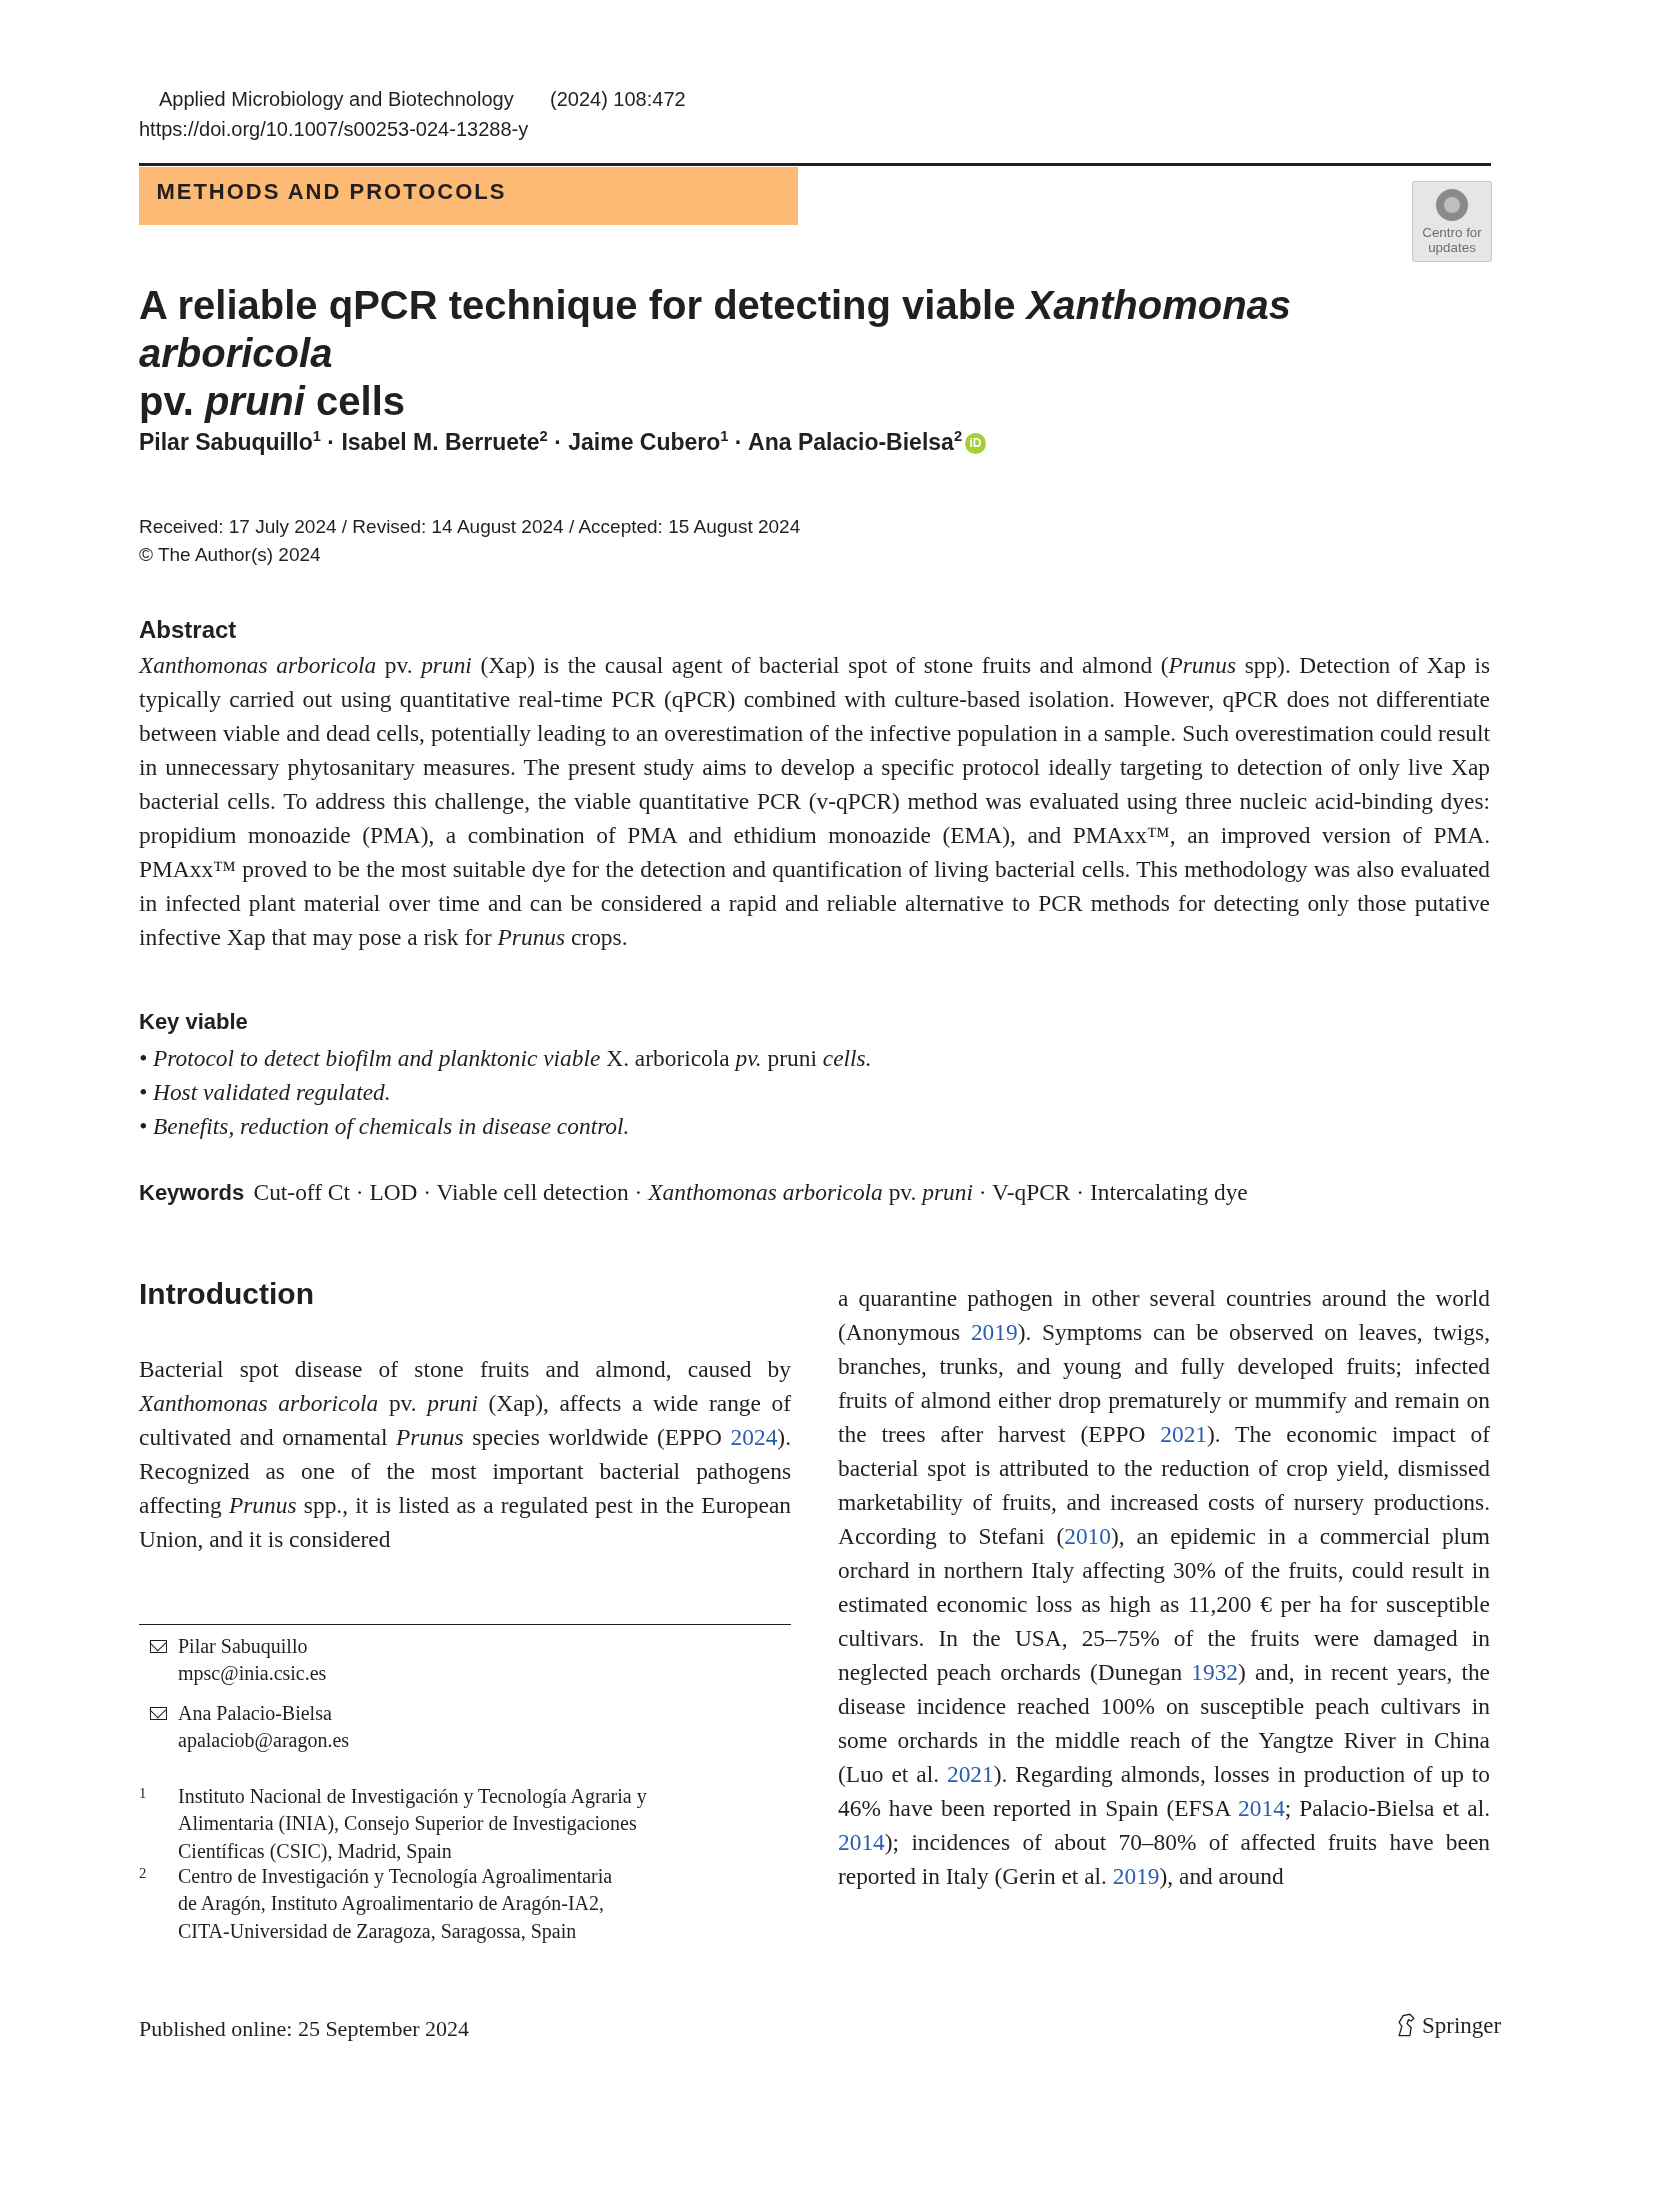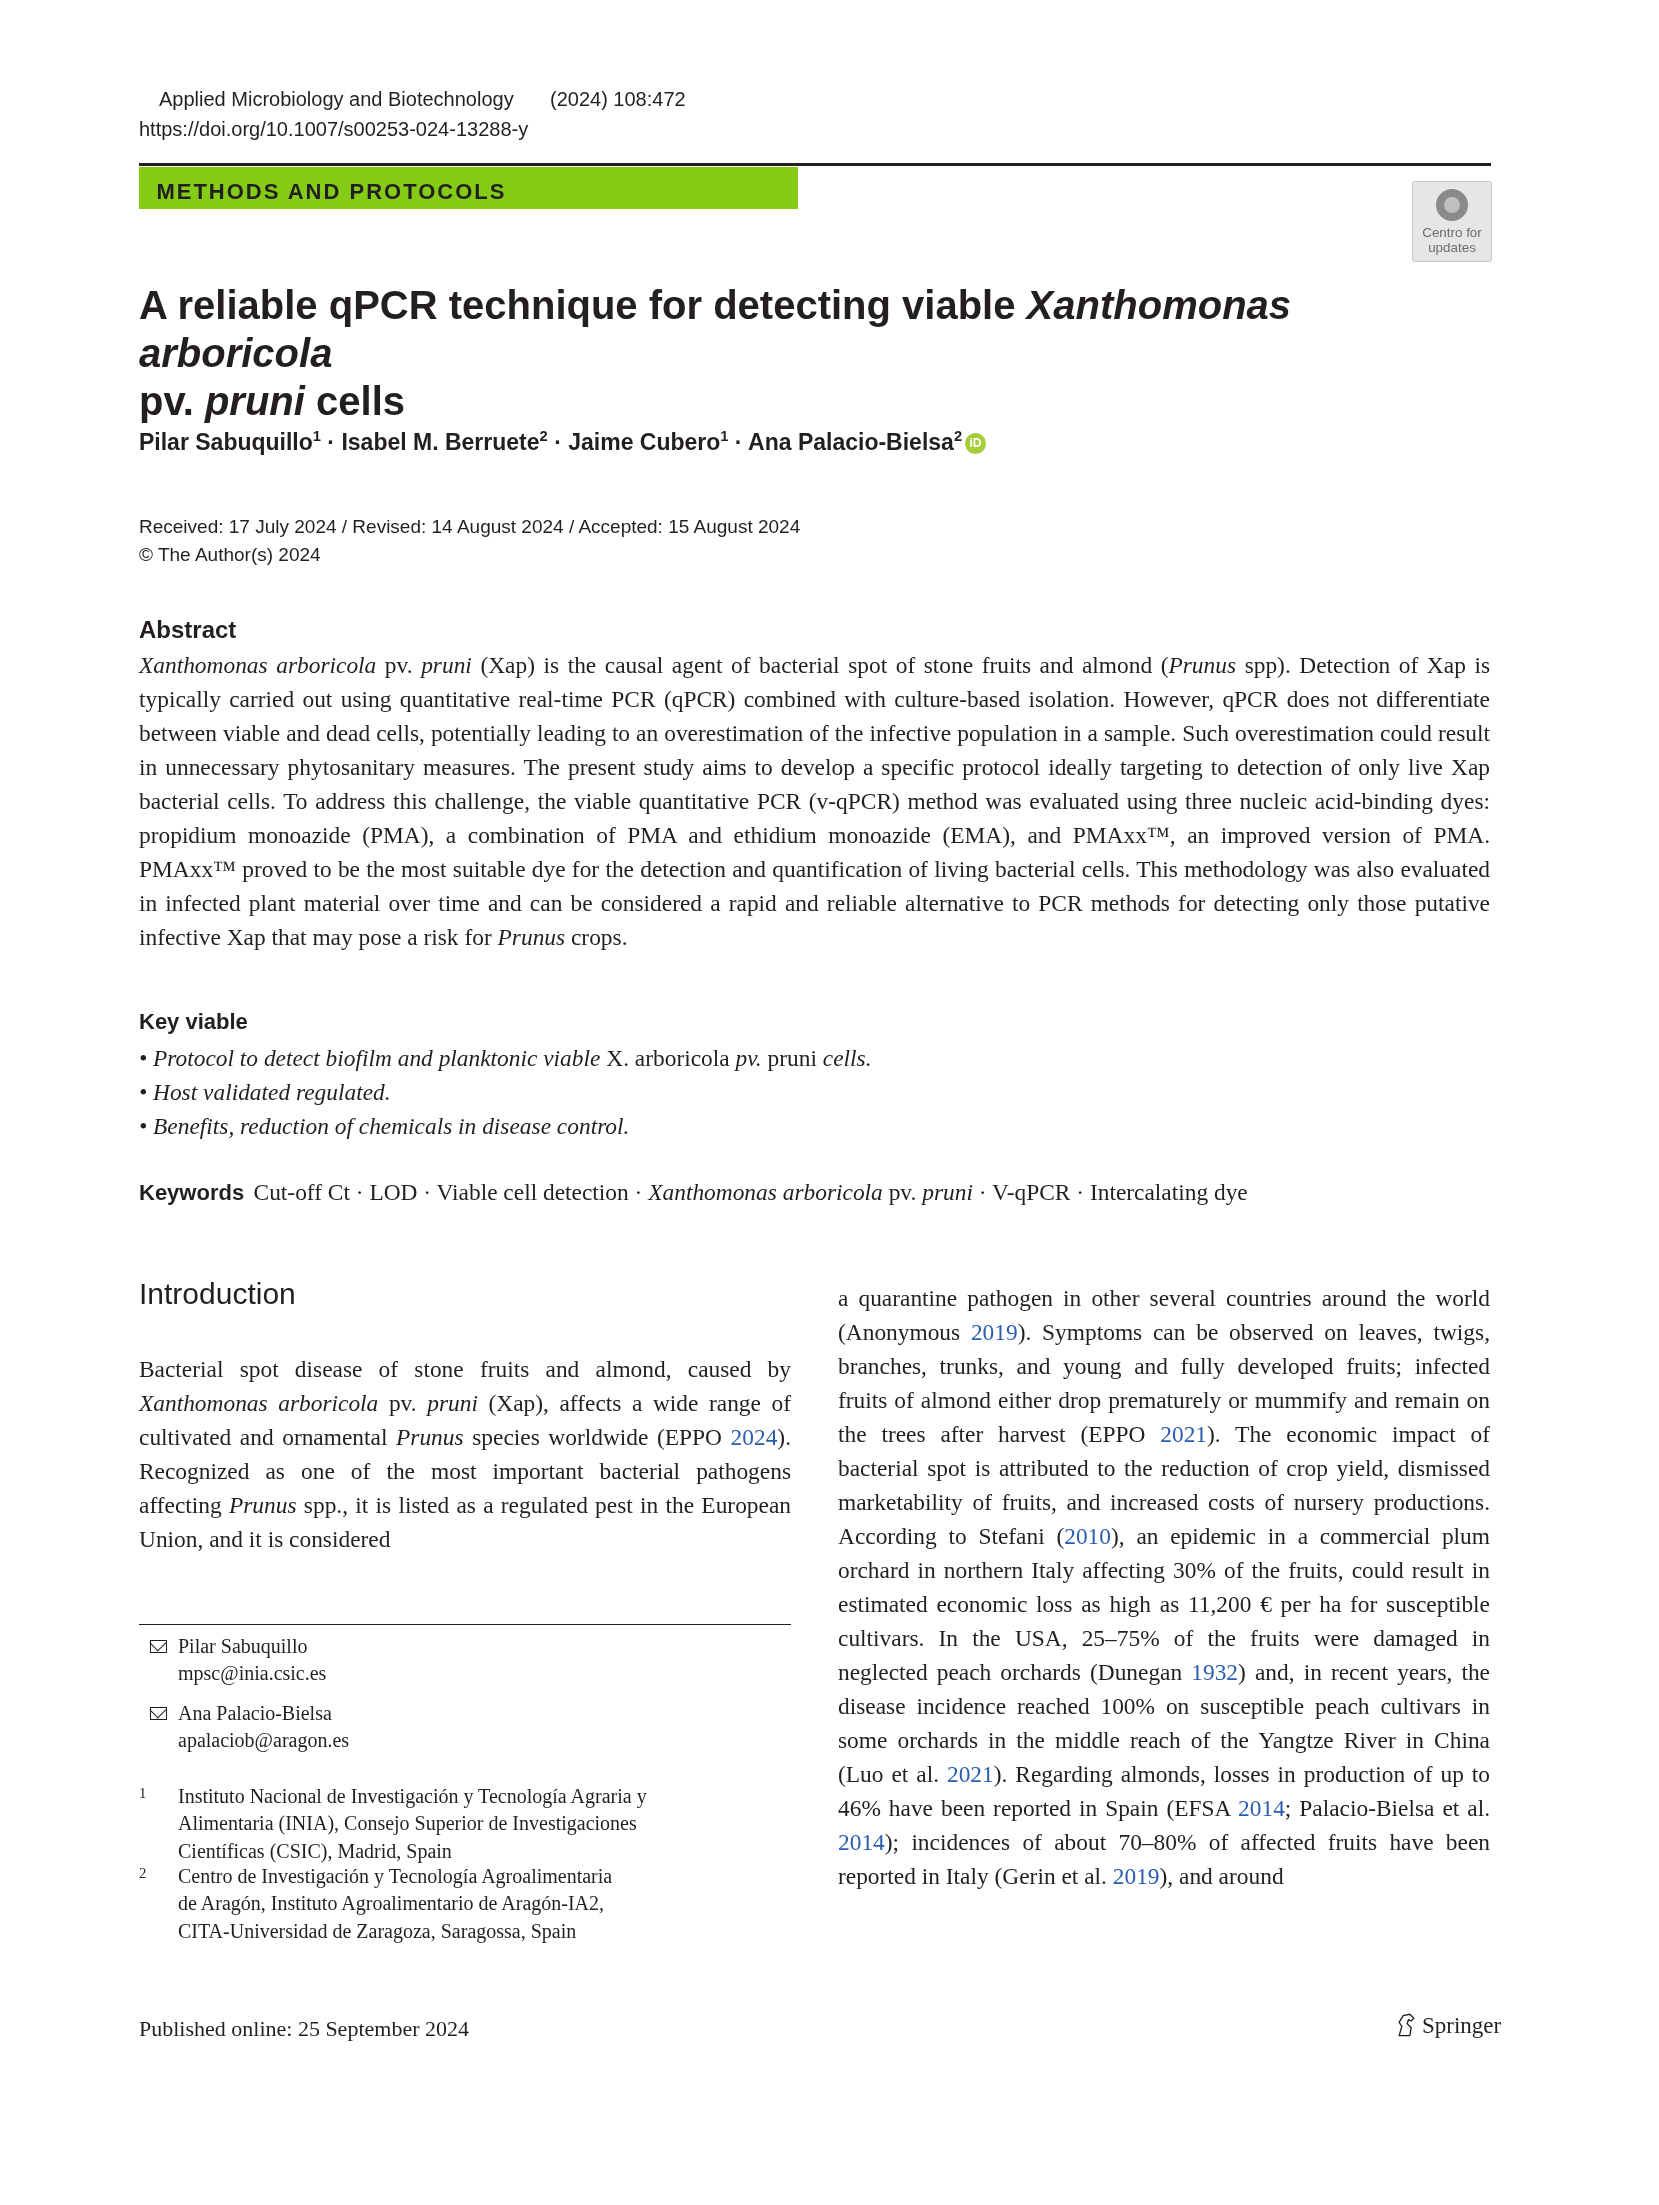--- a/index.html
+++ b/index.html
@@ -5,21 +5,21 @@
   html, body { margin: 0; padding: 0; background: #ffffff; }
   body { width: 1660px; height: 2205px; position: relative; overflow: hidden; color: #231f20; }
   .sans { font-family: "Liberation Sans", "DejaVu Sans", sans-serif; }
   .serif { font-family: "Liberation Serif", "DejaVu Serif", serif; }
   .abs { position: absolute; }
 
   #hdr-journal { left: 139px; top: 88px; font-size: 20px; margin-left: 20px; }
   #hdr-year { left: 550px; top: 88px; font-size: 20px; }
   #hdr-doi { left: 139px; top: 118px; font-size: 20px; }
   #top-rule { left: 139px; top: 163px; width: 1352px; height: 2.7px; background: #231f20; }
-  #section-band { left: 139px; top: 167px; width: 659px; height: 42px; background: #84cc16; }
+  #section-band { left: 139px; top: 167px; width: 659px; height: 58px; background: #fdba74; }
   #section-band span { position: absolute; left: 17.4px; top: 12px; font-size: 22px; font-weight: bold; letter-spacing: 2px; color: #231f20; }
 
   #crossmark { left: 1412px; top: 181px; width: 78px; height: 79px; background: #e6e6e6; border: 0.7px solid #c8c8c8; border-radius: 2.7px; }
   #crossmark .circ { position: absolute; left: 23px; top: 6.7px; width: 32px; height: 32px; border-radius: 50%; background: #8a8a8a; }
   #crossmark .circ::after { content: ""; position: absolute; left: 8px; top: 8px; width: 16px; height: 16px; border-radius: 50%; background: #bfbfbf; }
   #crossmark .t { position: absolute; left: 0; width: 78px; text-align: center; font-size: 13.4px; color: #6d6d6d; line-height: 13.4px; }
 
   #title { left: 139px; top: 281px; width: 1272px; font-size: 40px; font-weight: bold; line-height: 48px; }
   #authors { left: 139px; top: 428px; font-size: 23px; font-weight: bold; }
   #authors sup { font-size: 14.7px; }
@@ -30,21 +30,21 @@
   #abstract-head { left: 139px; top: 616px; font-size: 24px; font-weight: bold; }
   #abstract-body { left: 139px; top: 648px; width: 1351px; font-size: 23.4px; line-height: 34px; text-align: justify; }
 
   #kp-head { left: 139px; top: 1009px; font-size: 22px; font-weight: bold; }
   #kp-list { left: 139px; top: 1041px; font-size: 23.4px; line-height: 34px; font-style: italic; }
   #kp-list .up { font-style: normal; }
 
   #keywords { left: 139px; top: 1179px; font-size: 23.4px; }
   #keywords b { font-family: "Liberation Sans", sans-serif; font-size: 22px; margin-right: 9.4px; }
 
-  #intro-head { left: 139px; top: 1277px; font-size: 30px; font-weight: normal; }
+  #intro-head { left: 139px; top: 1277px; font-size: 30px; font-weight: bold; }
   #intro-left { left: 139px; top: 1352px; width: 652px; font-size: 23.4px; line-height: 34px; text-align: justify; }
   #intro-right { left: 838px; top: 1281px; width: 652px; font-size: 23.4px; line-height: 34px; text-align: justify; }
   .cite { color: #2a5db0; }
 
   #fn-rule { left: 139px; top: 1624px; width: 652px; height: 1.3px; background: #231f20; }
   .fn { left: 139px; font-size: 20px; line-height: 27.4px; }
   .fn .ico { position: absolute; left: 10.7px; top: 6.7px; width: 17.4px; height: 13.4px; border: 1.3px solid #231f20; box-sizing: border-box; }
   .fn .ico::before { content: ""; position: absolute; left: 1.3px; top: -4px; width: 10.7px; height: 10.7px; border-right: 1.3px solid #231f20; border-bottom: 1.3px solid #231f20; transform: rotate(45deg); }
   .fn .txt { position: absolute; left: 39px; white-space: nowrap; }
   .fn .num { position: absolute; left: 0; font-size: 14.7px; top: -2.7px; }

